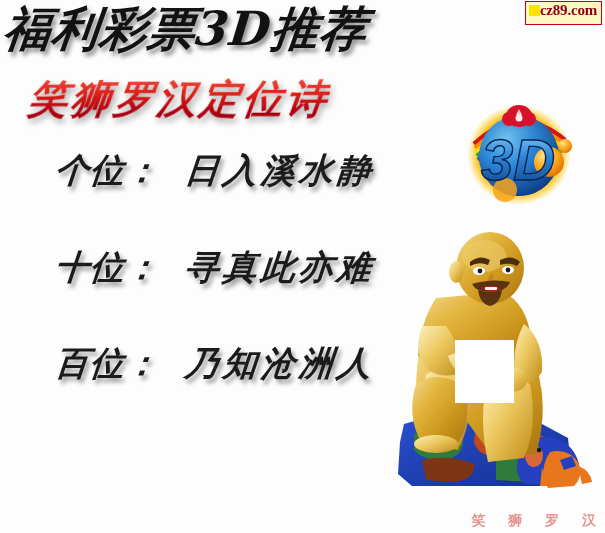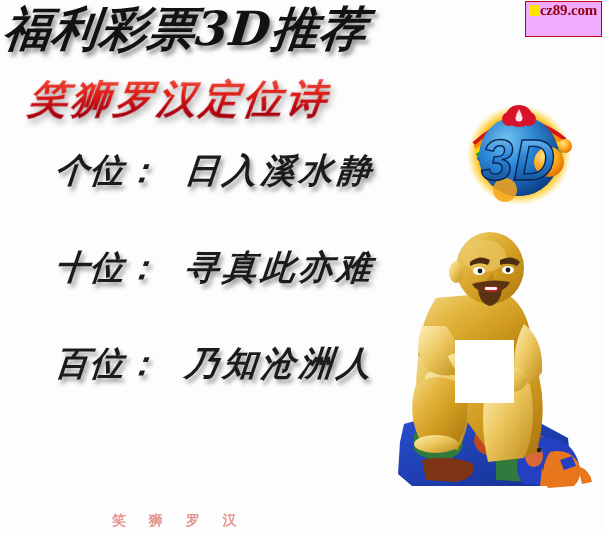--- a/index.html
+++ b/index.html
@@ -14,22 +14,22 @@
     width:605px; height:533px;
     background:#fdfdfd;
     overflow:hidden;
   }
 
   
   .watermark {
     position:absolute; top:1px; right:3px;
     display:flex; align-items:center; gap:0;
     border:1px solid #c00014;
-    background:#f0abfc;
-    padding:1px 4px 18px 3px;
+    background:#fef9c3;
+    padding:1px 4px 6px 3px;
     z-index:40;
   }
   .watermark .wm-sq {
     width:11px; height:11px;
     background:#ffe400;
     display:block;
   }
   .watermark .wm-txt {
     font-family:"Liberation Serif", serif;
     font-size:15px; font-weight:700;
@@ -127,21 +127,21 @@
     width:59px; height:63px;
     background:#ffffff;
     z-index:30;
   }
 
   
   .caption {
     position:absolute;
     left:0; right:0;
     top:512px;
-    text-align:left;
+    text-align:right;
     font-family:"DejaVu Serif", serif;
     font-size:14px;
     font-weight:700;
     color:#e4948e;
     letter-spacing:9px;
     padding-left:112px;
     z-index:30;
   }
 </style>
 </head>

